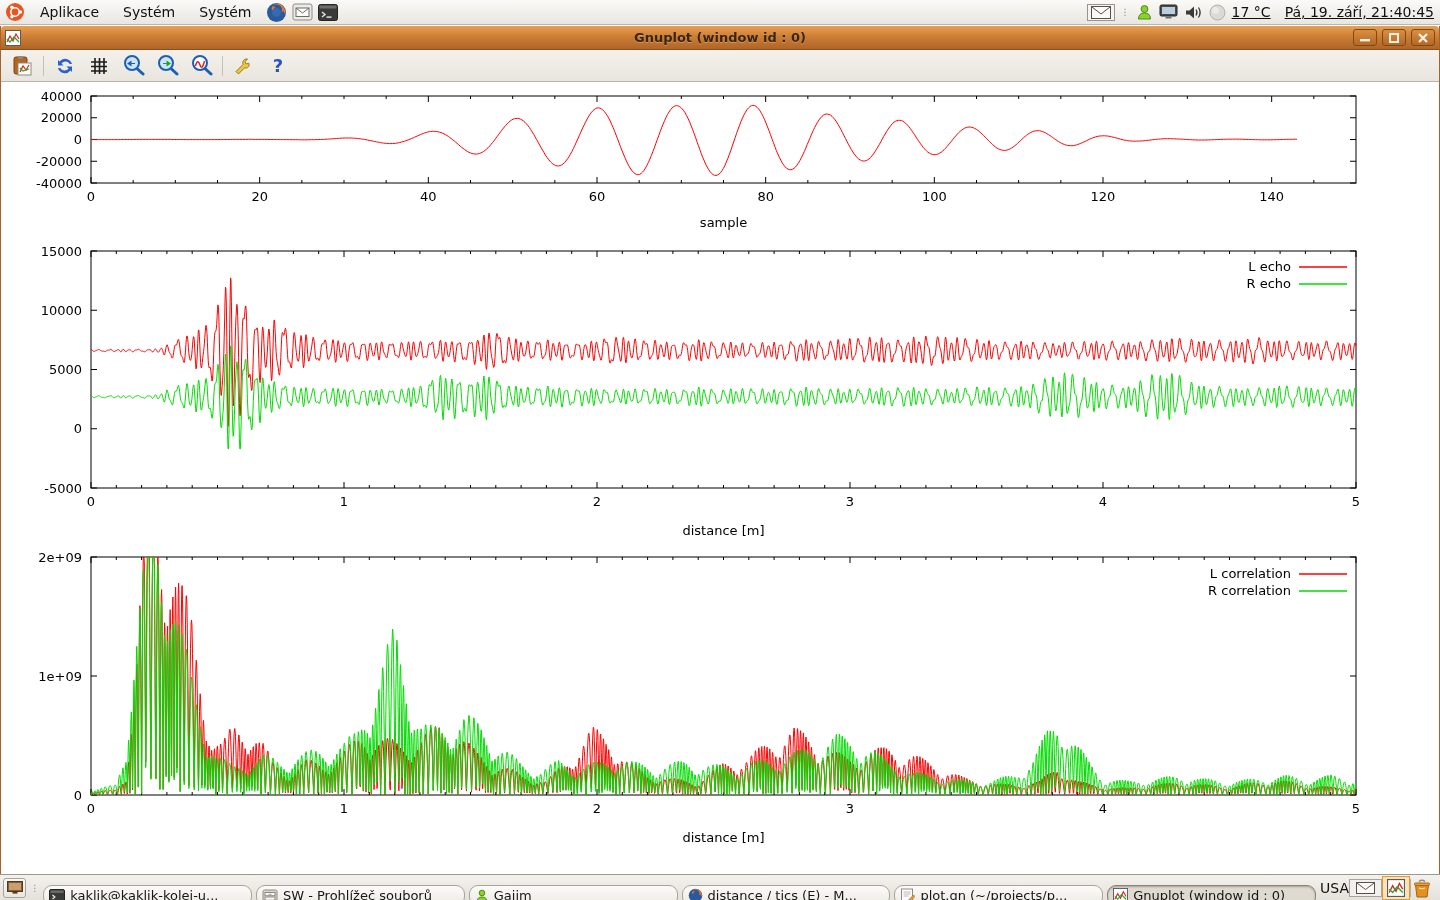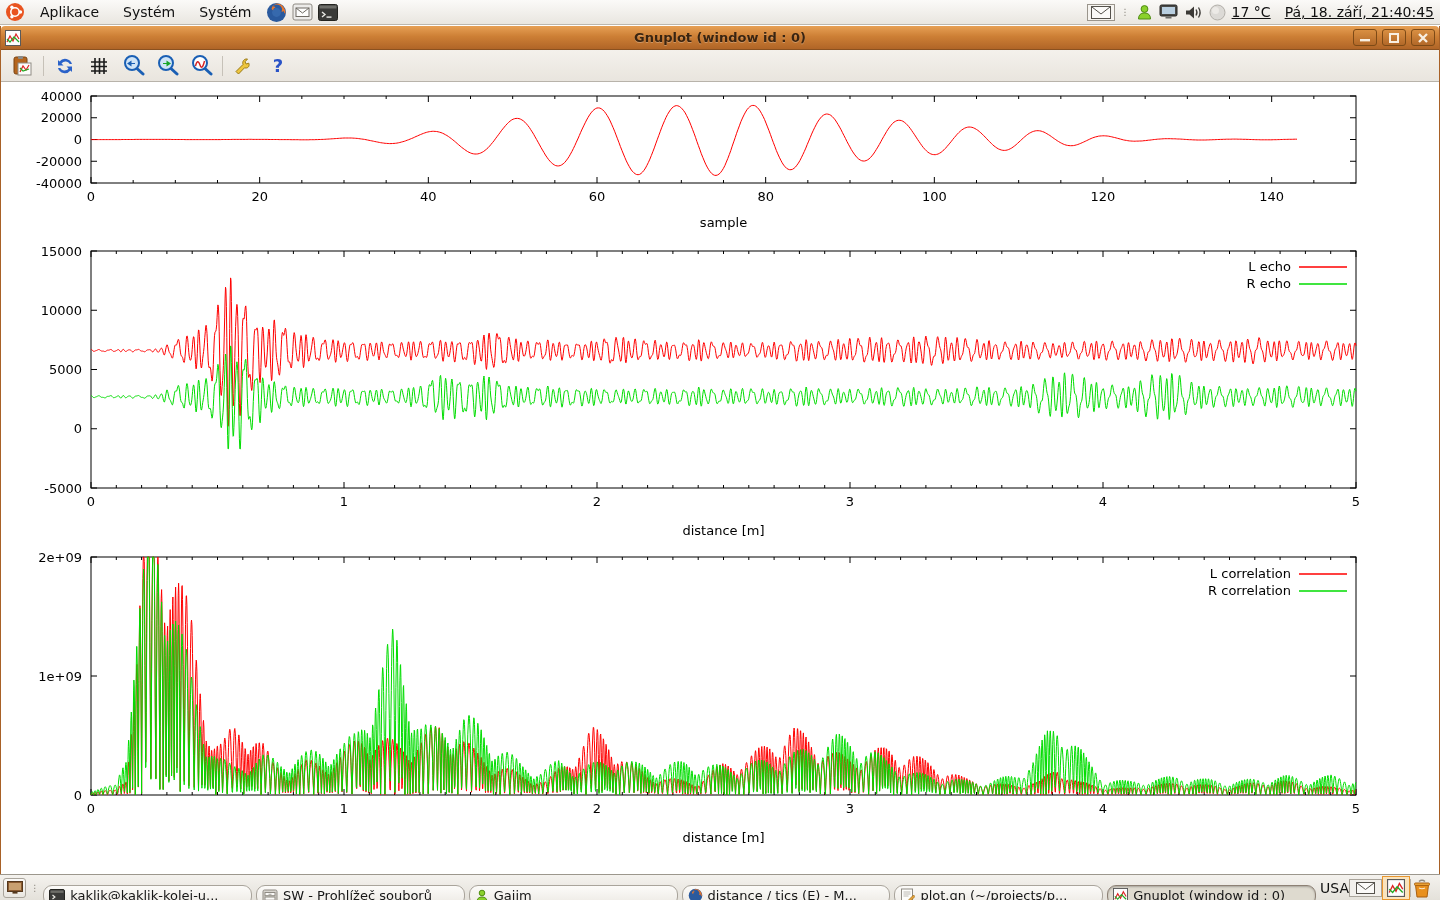--- a/index.html
+++ b/index.html
@@ -126,21 +126,21 @@
           <path d="M12 4.5 q2 3 0 6 M14.5 2.5 q3.2 5 0 10" fill="none" stroke="#3c3a36" stroke-width="1.3"></path>
         </svg>
     </span>
     <span class="tray-icon">
       <svg width="17" height="17" viewBox="0 0 17 17">
           <circle cx="8.5" cy="8.5" r="7.5" fill="#dcdad6" stroke="#b2afa9"></circle>
           <circle cx="6.5" cy="6.5" r="3.5" fill="#eceae6"></circle>
         </svg>
     </span>
     <span class="tray-text">17 °C</span>
-    <span class="tray-text" style="margin-left:8px">Pá, 18. září, 21:40:45</span>
+    <span class="tray-text" style="margin-left:8px">Pá, 19. září, 21:40:45</span>
   </div>
 </div>
 
 <div id="gnuplot-window">
   <div id="titlebar">
     <span style="display:flex">
       <svg width="16" height="16" viewBox="0 0 16 16">
           <rect x="0.5" y="0.5" width="15" height="15" fill="#fdfdfd" stroke="#5a5a5a"></rect>
           <path d="M2 12 L5 6 L8 11 L11 4 L14 9" fill="none" stroke="#dd2222" stroke-width="1.2"></path>
           <path d="M2 9 L5 12 L9 7 L14 12" fill="none" stroke="#22aa22" stroke-width="1.2"></path>

